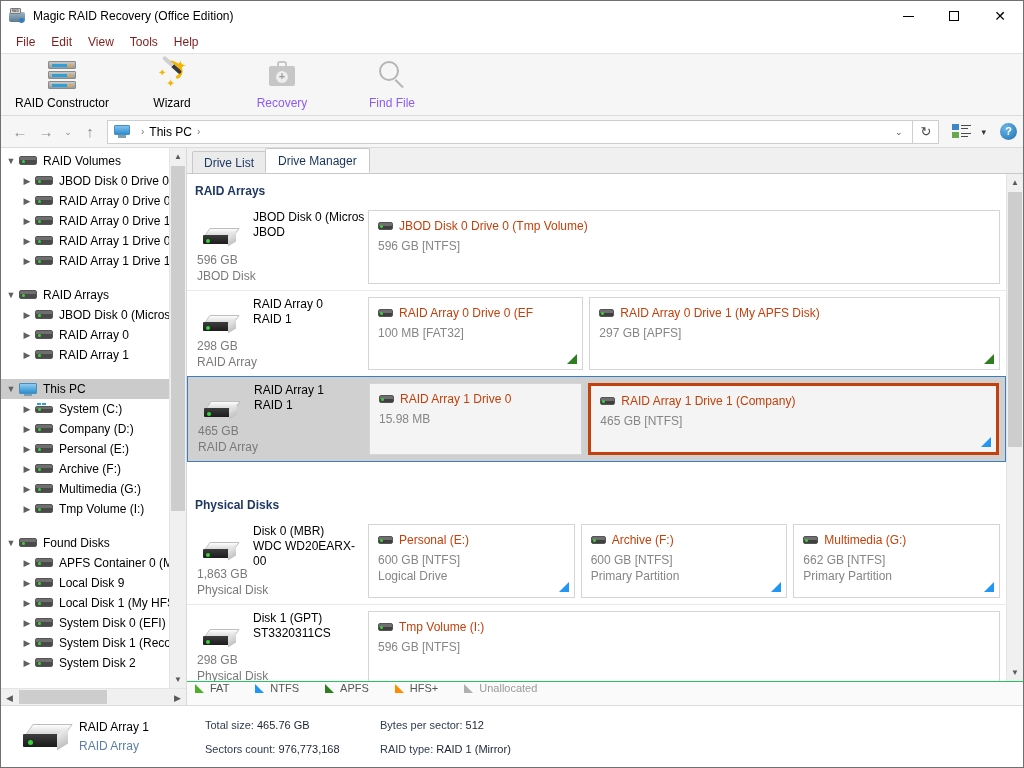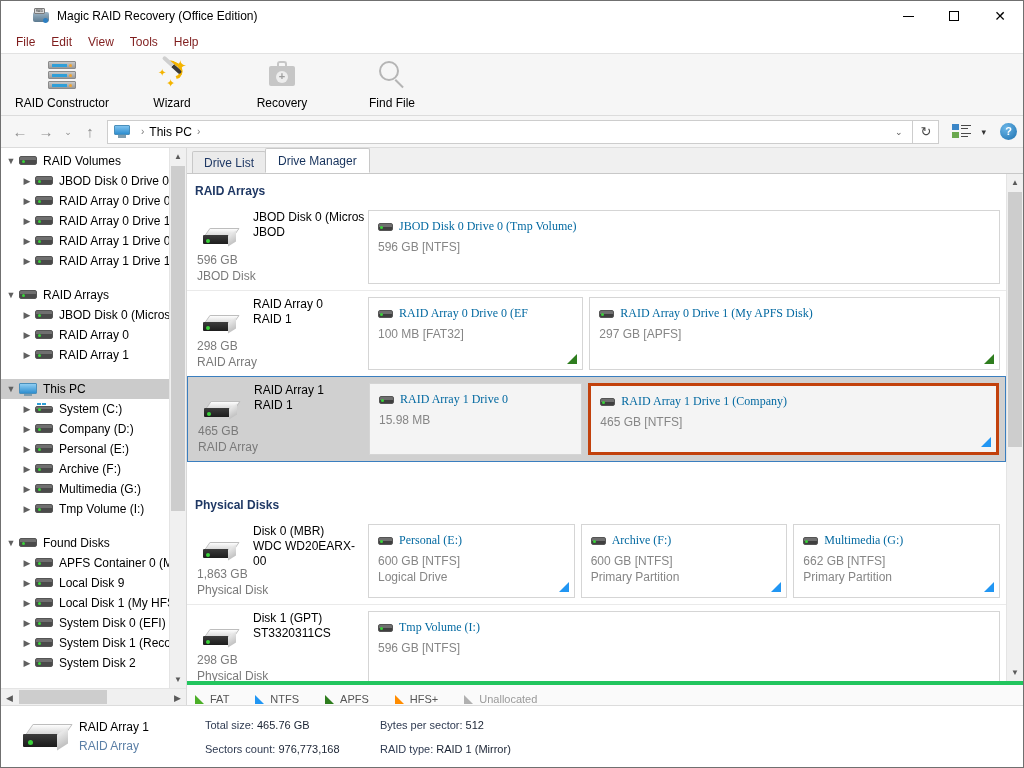--- a/index.html
+++ b/index.html
@@ -17,21 +17,20 @@
     display: flex; flex-direction: column;
     position: relative;
   }
 
   
   .titlebar {
     height: 30px; min-height: 30px;
     background: #ffffff;
     display: flex; align-items: center;
     position: relative;
-    padding-left: 24px;
   }
   .titlebar .app-icon {
     width: 16px; height: 16px; margin-left: 8px; margin-right: 8px;
     position: relative; flex: 0 0 auto;
   }
   .titlebar .app-icon .ic-body {
     position: absolute; left: 0; top: 4px; width: 16px; height: 10px;
     background: linear-gradient(#9fb6c6, #5c7a90);
     border-radius: 2px;
   }
@@ -73,21 +72,21 @@
     border-bottom: 1px solid #dcdcdc;
     display: flex; align-items: flex-start; padding-left: 6px;
   }
   .tb-btn {
     width: 110px; height: 61px;
     display: flex; flex-direction: column; align-items: center; justify-content: flex-start;
     padding-top: 4px;
     cursor: default;
   }
   .tb-btn .tb-label { font-size: 12px; color: #000; margin-top: 4px; white-space: nowrap; }
-  .tb-btn.disabled .tb-label { color: #000000; }
+  .tb-btn.disabled .tb-label { color: #8b5cf6; }
   .tb-icon { width: 36px; height: 34px; position: relative; }
 
   
   .ic-raid .srv {
     position: absolute; left: 4px; width: 28px; height: 8px;
     background: linear-gradient(#c9c9c9, #9a9a9a);
     border: 1px solid #8a8a8a; border-radius: 1px;
   }
   .ic-raid .srv i {
     position: absolute; left: 3px; top: 2px; width: 15px; height: 3px;
@@ -336,21 +335,21 @@
   .part-ic { width: 15px; height: 10px; margin-right: 6px; flex: 0 0 15px; position: relative; }
   .part-ic .b {
     position: absolute; left: 0; top: 1px; width: 15px; height: 8px;
     background: linear-gradient(#6f6f6f 0 45%, #3f3f3f 45% 100%);
     border-radius: 2px; border: 1px solid #555;
   }
   .part-ic .g {
     position: absolute; left: 2px; top: 4px; width: 3px; height: 3px;
     background: #3ad23a; border-radius: 50%;
   }
-  .part-name { font-size: 12px; color: #0369a1; overflow: hidden; text-overflow: clip; font-family: Liberation Serif, serif; }
+  .part-name { font-size: 12px; color: #c2410c; overflow: hidden; text-overflow: clip; }
   .part-sub { font-size: 12px; color: #868686; margin-top: 6px; white-space: nowrap; }
   .part-sub2 { font-size: 12px; color: #868686; margin-top: 2px; white-space: nowrap; }
   .fstri {
     position: absolute; right: 5px; bottom: 5px;
     width: 0; height: 0; border-style: solid;
     border-width: 0 0 10px 10px; border-color: transparent transparent #2196f3 transparent;
   }
   .fstri.ntfs { border-bottom-color: #2196f3; }
   .fstri.apfs { border-bottom-color: #2e7d1e; }
 
@@ -363,22 +362,22 @@
   }
   .cv-sb .arr {
     height: 17px; display: flex; align-items: center; justify-content: center;
     color: #5a5a5a; font-size: 8px;
   }
   .cv-sb .arr.bot { position: absolute; bottom: 0; left: 0; right: 0; }
   .cv-sb .thumb { position: absolute; left: 1px; right: 1px; background: #cdcdcd; }
 
   
   .legend {
-    height: 24px; min-height: 24px; display: flex; align-items: flex-end;
-    border-top: 4px solid #22c55e; background: #fafafa; padding-left: 8px;
+    height: 24px; min-height: 24px; display: flex; align-items: flex-start;
+    border-top: 1px solid #22c55e; background: #fafafa; padding-left: 8px;
   }
   .lg-item { display: flex; align-items: center; margin-right: 26px; }
   .lg-tri {
     width: 0; height: 0; border-style: solid; margin-right: 6px;
     border-width: 9px 0 0 9px; border-color: transparent transparent transparent #4caf28;
   }
   .lg-tri.ntfs { border-left-color: #2196f3; }
   .lg-tri.apfs { border-left-color: #2e7d1e; }
   .lg-tri.hfs  { border-left-color: #ff8c00; }
   .lg-tri.unal { border-left-color: #b0b0b0; }

